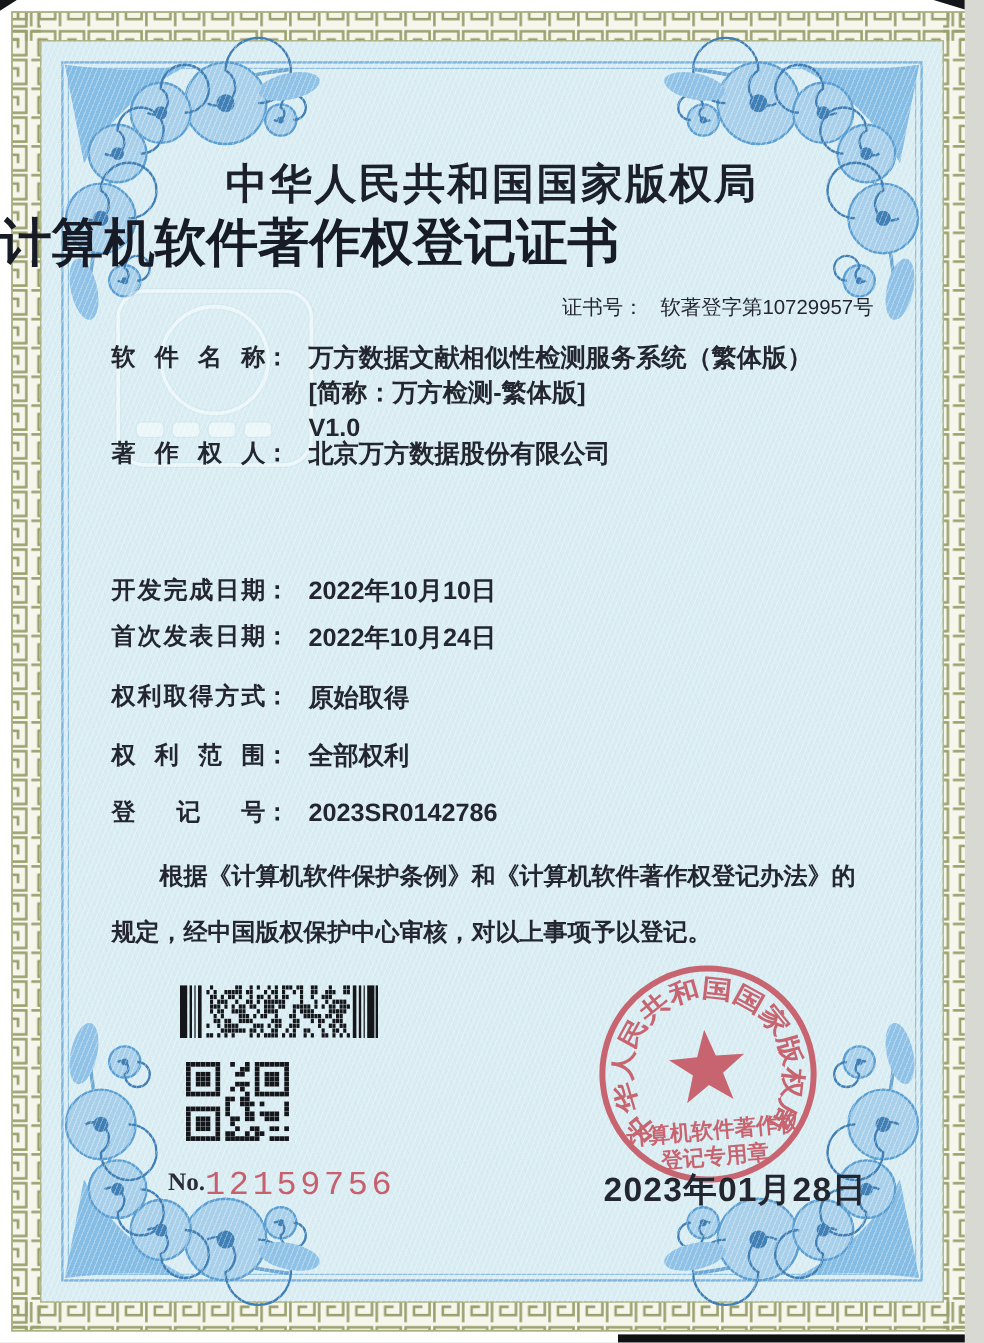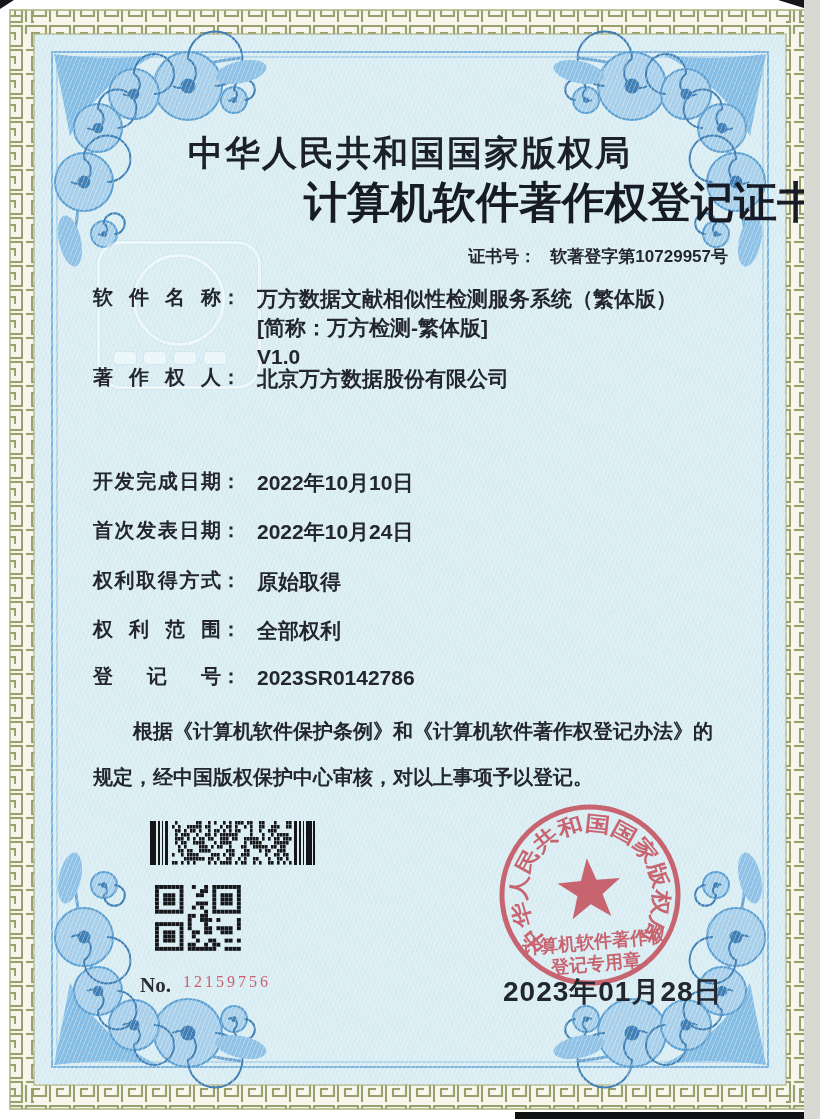--- a/index.html
+++ b/index.html
@@ -16,35 +16,35 @@
   #bordersvg{left:0;top:0;}
   
   #watermark{left:97px;top:241px;width:158px;height:142px;border:3px solid rgba(255,255,255,.92);
     border-radius:24px;opacity:.55;box-shadow:0 0 0 1px rgba(150,190,205,.25), inset 0 0 0 1px rgba(150,190,205,.2);}
   #watermark .wm-circle{position:absolute;left:33px;top:10px;width:86px;height:86px;border:3px solid rgba(255,255,255,.92);
     border-radius:50%;box-shadow:0 0 0 1px rgba(150,190,205,.2), inset 0 0 0 1px rgba(150,190,205,.2);}
   #watermark .wm-dot{position:absolute;top:108px;width:22px;height:12px;border-radius:4px;background:rgba(255,255,255,.85);
     box-shadow:0 0 0 1px rgba(150,190,205,.25);}
   .authority{left:0;top:130px;width:820px;text-align:center;font-family:"Liberation Serif","DejaVu Serif",serif;
     font-size:35px;font-weight:700;letter-spacing:2px;color:#1c202b;}
-  .cert-title{left:0;top:174px;width:820px;text-align:right;font-family:"Liberation Serif","DejaVu Serif",serif;
+  .cert-title{left:0;top:174px;width:820px;text-align:left;font-family:"Liberation Serif","DejaVu Serif",serif;
     font-size:43px;font-weight:700;letter-spacing:0px;color:#171b26;}
-  .certno{right:76px;top:245px;font-size:17px;font-weight:700;color:#23262e;text-align:right;}
+  .certno{right:76px;top:245px;font-size:17px;font-weight:400;color:#23262e;text-align:right;}
   .certno .v{margin-left:14px;}
   .row{left:93px;width:660px;display:flex;align-items:flex-start;color:#23262e;}
   .lbl{font-size:20px;font-weight:700;white-space:nowrap;flex:none;}
   .lbl .jt{display:inline-block;width:128px;text-align:justify;text-align-last:justify;font-style:normal;}
   .lbl .cl{font-style:normal;}
   .val{font-size:21px;font-weight:700;margin-left:16px;line-height:29px;}
   .statement{left:93px;top:708px;width:652px;font-size:20px;font-weight:600;color:#23262e;line-height:46px;}
   .statement .l1{text-indent:2em;}
   #serial{left:140px;top:973px;display:flex;align-items:flex-start;}
   #serial .no{font-family:"Liberation Serif","DejaVu Serif",serif;font-size:21px;font-weight:700;color:#2a2d35;}
-  #serial .num{font-family:Liberation Serif, serif;font-size:16px;letter-spacing:3px;
-    color:#c7606c;margin-left:12px;}
+  #serial .num{font-family:Liberation Mono, monospace;font-size:28px;letter-spacing:3px;
+    color:#c7606c;}
   #issue-date{left:503px;top:973px;font-size:28px;font-weight:700;letter-spacing:1px;color:#23262e;}
   
   .artifact{background:#101113;}
   #art-bottom{left:515px;top:1112px;width:305px;height:7px;}
   #art-tl{left:0;top:0;width:0;height:0;background:none;border-left:14px solid #15161a;border-bottom:9px solid transparent;}
   #art-tr{right:0;top:0;width:0;height:0;background:none;border-right:26px solid #15161a;border-bottom:8px solid transparent;}
 </style>
 </head>
 <body>
 
@@ -194,21 +194,21 @@
     <div class="val">
       <div>万方数据文献相似性检测服务系统（繁体版）</div>
       <div>[简称：万方检测-繁体版]</div>
       <div>V1.0</div>
     </div>
   </div>
   <div class="abs row" style="top:364px">
     <span class="lbl"><i class="jt">著作权人</i><i class="cl">：</i></span>
     <div class="val">北京万方数据股份有限公司</div>
   </div>
-  <div class="abs row" style="top:468px">
+  <div class="abs row" style="top:478px">
     <span class="lbl"><i class="jt">开发完成日期</i><i class="cl">：</i></span>
     <div class="val">2022年10月10日</div>
   </div>
   <div class="abs row" style="top:517px">
     <span class="lbl"><i class="jt">首次发表日期</i><i class="cl">：</i></span>
     <div class="val">2022年10月24日</div>
   </div>
   <div class="abs row" style="top:567px">
     <span class="lbl"><i class="jt">权利取得方式</i><i class="cl">：</i></span>
     <div class="val">原始取得</div>

